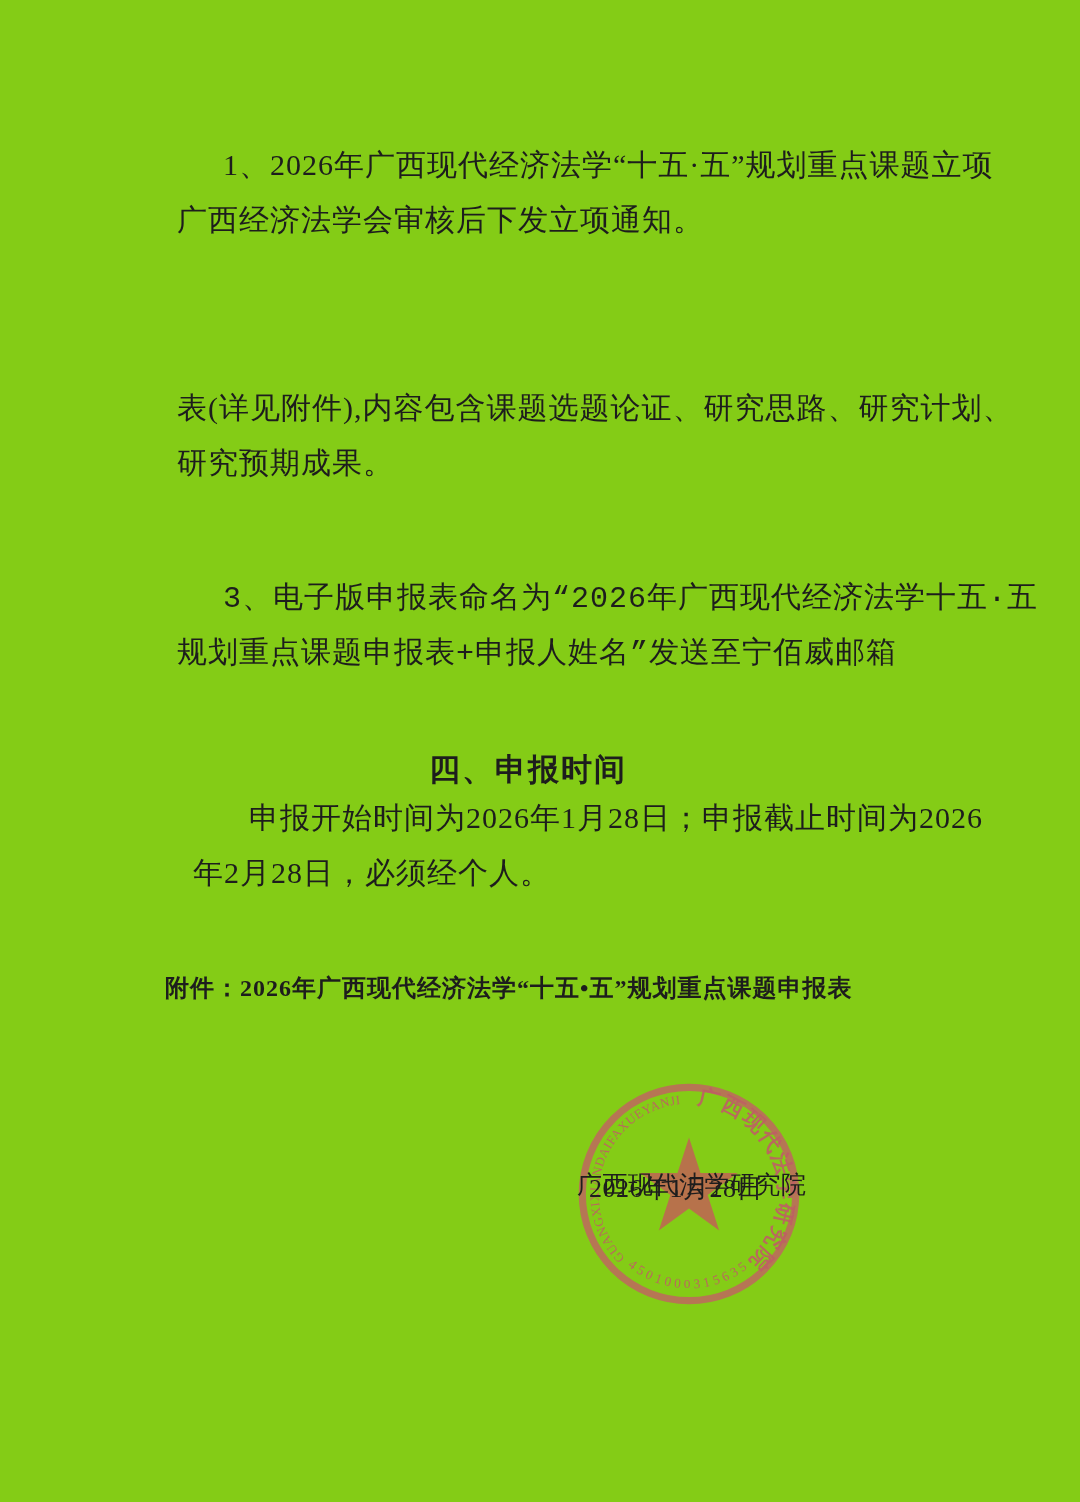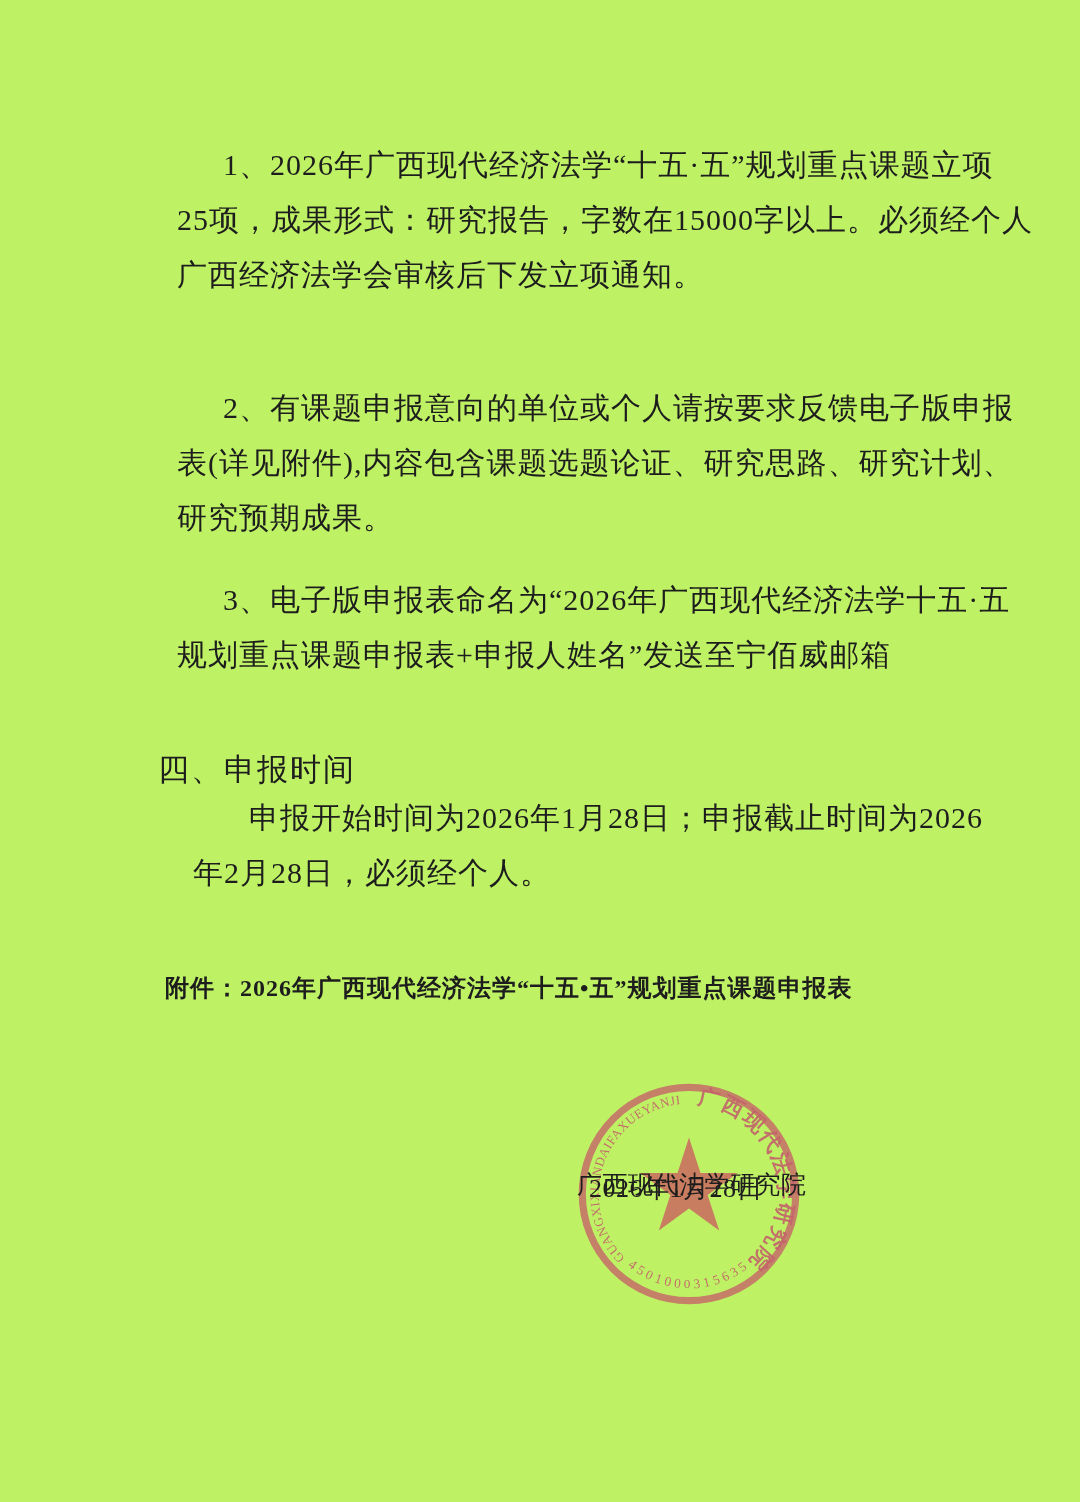--- a/index.html
+++ b/index.html
@@ -1,38 +1,38 @@
 <!DOCTYPE html>
 <html><head>
 <meta charset="utf-8">
 <style>
   html,body{margin:0;padding:0;background:#ffffff;}
   .page{
     position:relative;
     width:1080px;height:1502px;
-    background:#bef264;
+    background:#84cc16;
     overflow:hidden;
     font-family:"Liberation Serif","DejaVu Serif",serif;
     color:#1d1d1d;
   }
   .para{
     position:absolute;
     left:177px;width:728px;
     font-size:30px;line-height:55px;
     letter-spacing:1px;
   }
   .line{white-space:nowrap;}
   .line.j{text-align:justify;text-align-last:justify;}
   .line.ind{padding-left:46px;}
   .line.ind2{padding-left:56px;}
   .heading{
     position:absolute;left:158px;top:752px;width:740px;
     font-family:"Liberation Sans","DejaVu Sans",sans-serif;
-    font-weight:400;font-size:31px;line-height:36px;
-    letter-spacing:2px;white-space:nowrap;
+    font-weight:700;font-size:31px;line-height:36px;
+    letter-spacing:2px;white-space:nowrap;text-align:center;
   }
   .attachment{
     position:absolute;left:165px;top:972px;width:760px;
     font-size:24px;line-height:32px;font-weight:600;
     letter-spacing:1px;white-space:nowrap;
   }
   .sig-org{
     position:absolute;left:577px;top:1170px;
     font-size:25px;line-height:30px;letter-spacing:0.5px;
     white-space:nowrap;z-index:3;
@@ -49,31 +49,29 @@
   }
   .seal text{font-family:"Liberation Serif","DejaVu Serif",serif;}
 </style>
 </head>
 <body>
 
 <div class="page">
 
   <div class="para" style="top:137px;">
     <div class="line ind j">1、2026年广西现代经济法学“十五·五”规划重点课题立项</div>
-    <div class="line j">25项，成果形式：研究报告，字数在15000字以上。必须经个人</div>
     <div class="line">广西经济法学会审核后下发立项通知。</div>
   </div>
 
   <div class="para" style="top:380px;">
-    <div class="line ind j">2、有课题申报意向的单位或个人请按要求反馈电子版申报</div>
     <div class="line j">表(详见附件),内容包含课题选题论证、研究思路、研究计划、</div>
     <div class="line">研究预期成果。</div>
   </div>
 
-  <div class="para" style="top:572px;">
+  <div class="para" style="top:572px;font-family:Liberation Mono, monospace;">
     <div class="line ind j">3、电子版申报表命名为“2026年广西现代经济法学十五·五</div>
     <div class="line">规划重点课题申报表+申报人姓名”发送至宁佰威邮箱</div>
   </div>
 
   <div class="heading">四、申报时间</div>
 
   <div class="para" style="top:790px;margin-left:16px;">
     <div class="line ind2 j">申报开始时间为2026年1月28日；申报截止时间为2026</div>
     <div class="line">年2月28日，必须经个人。</div>
   </div>

